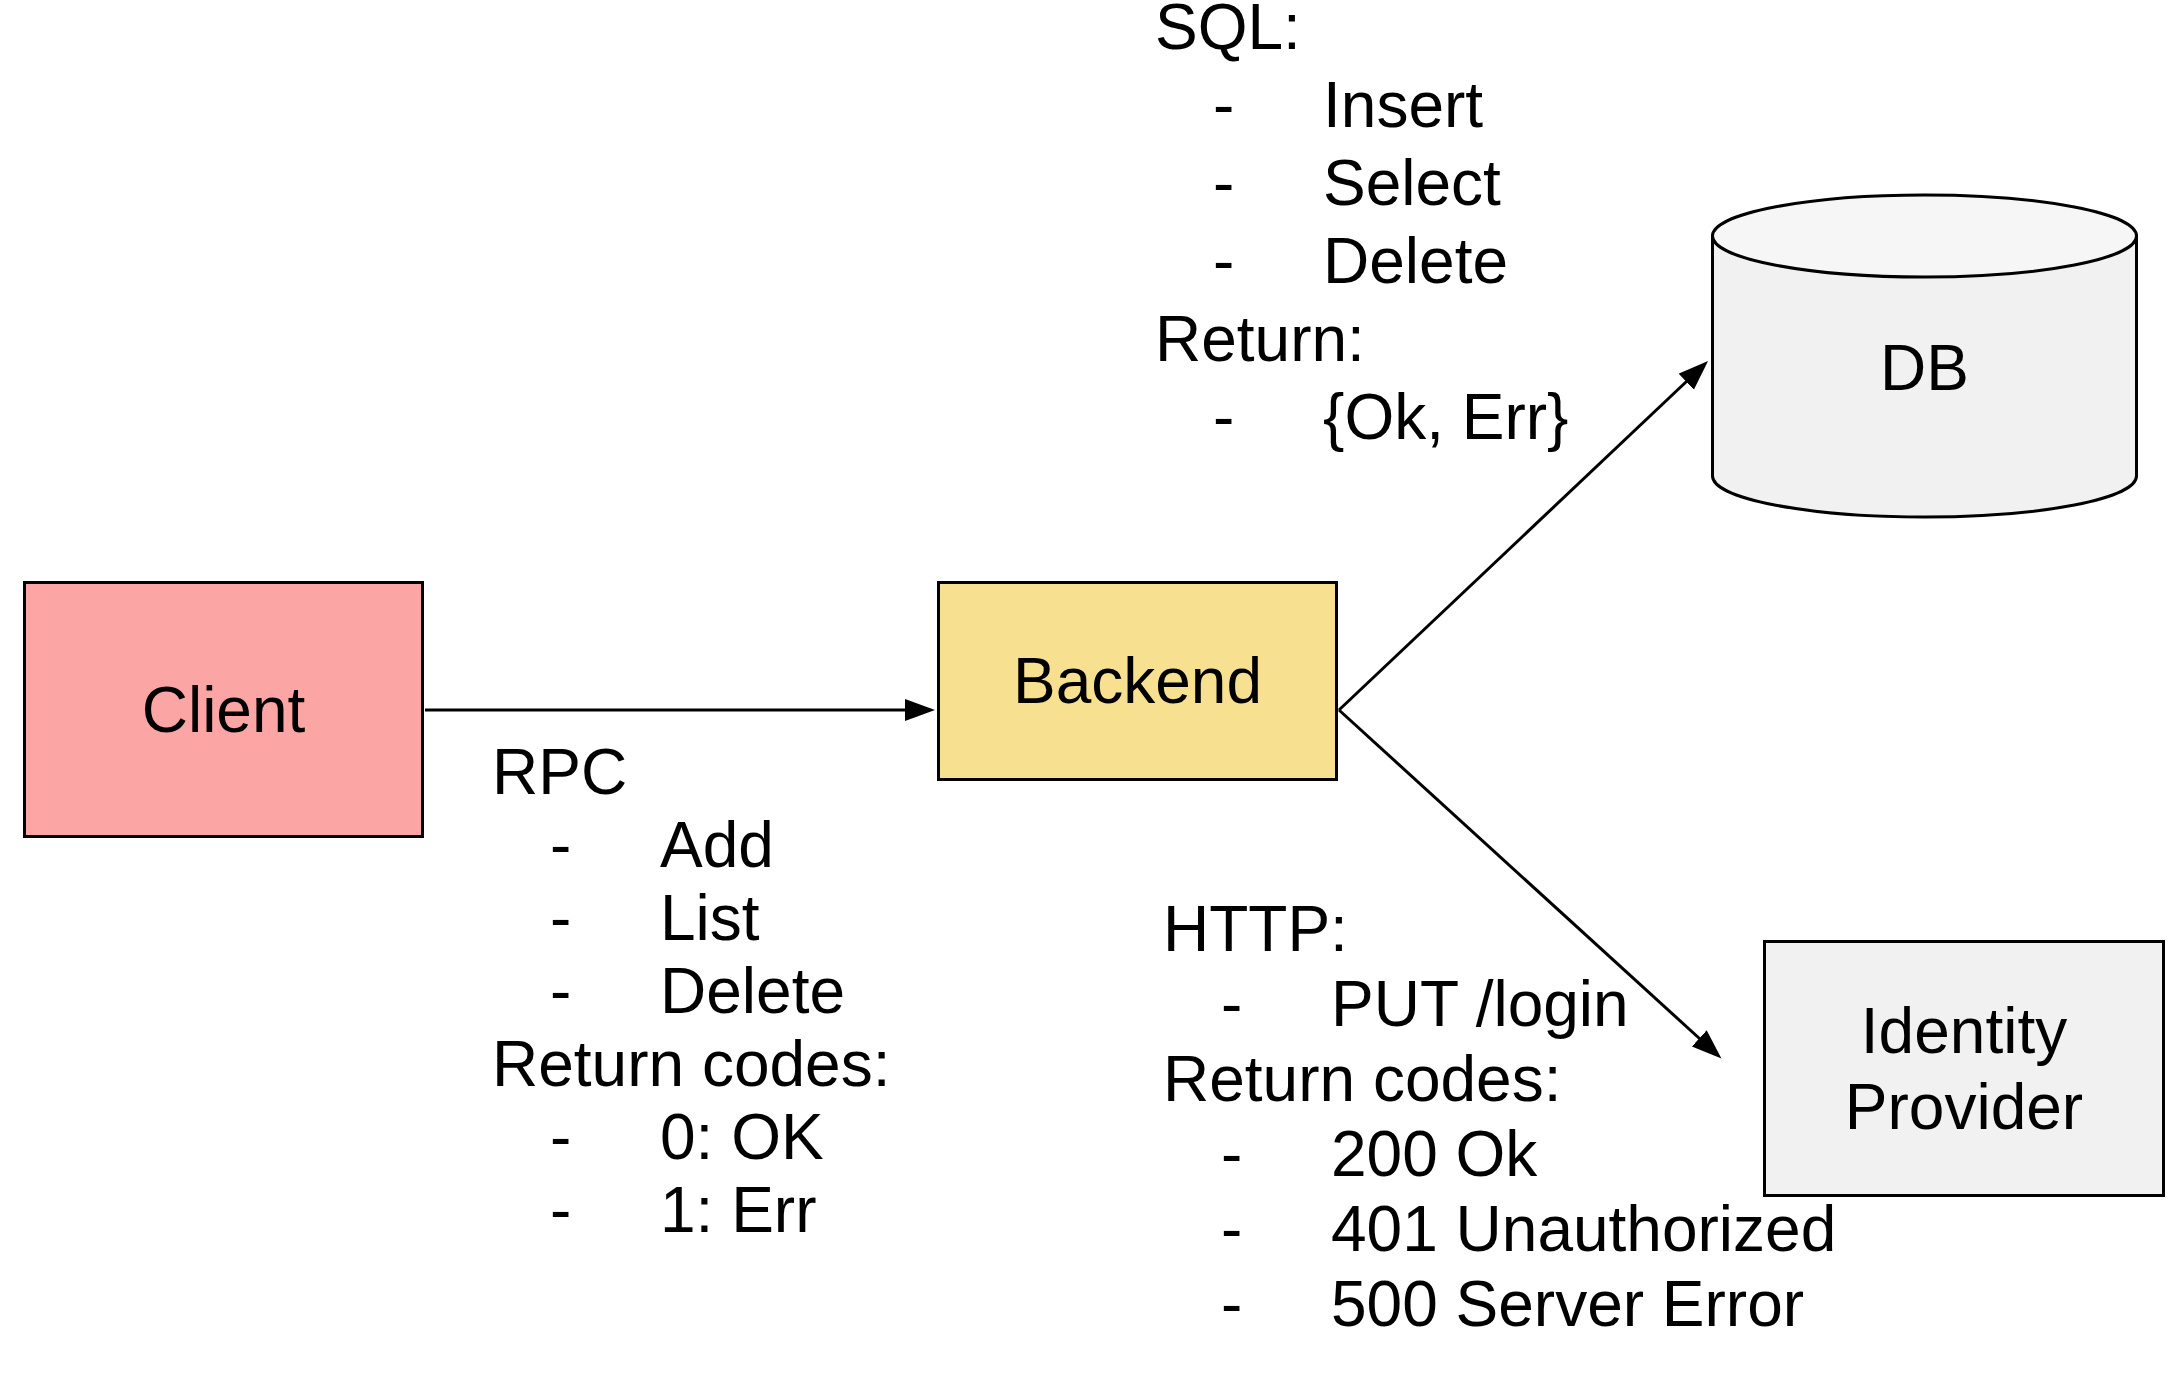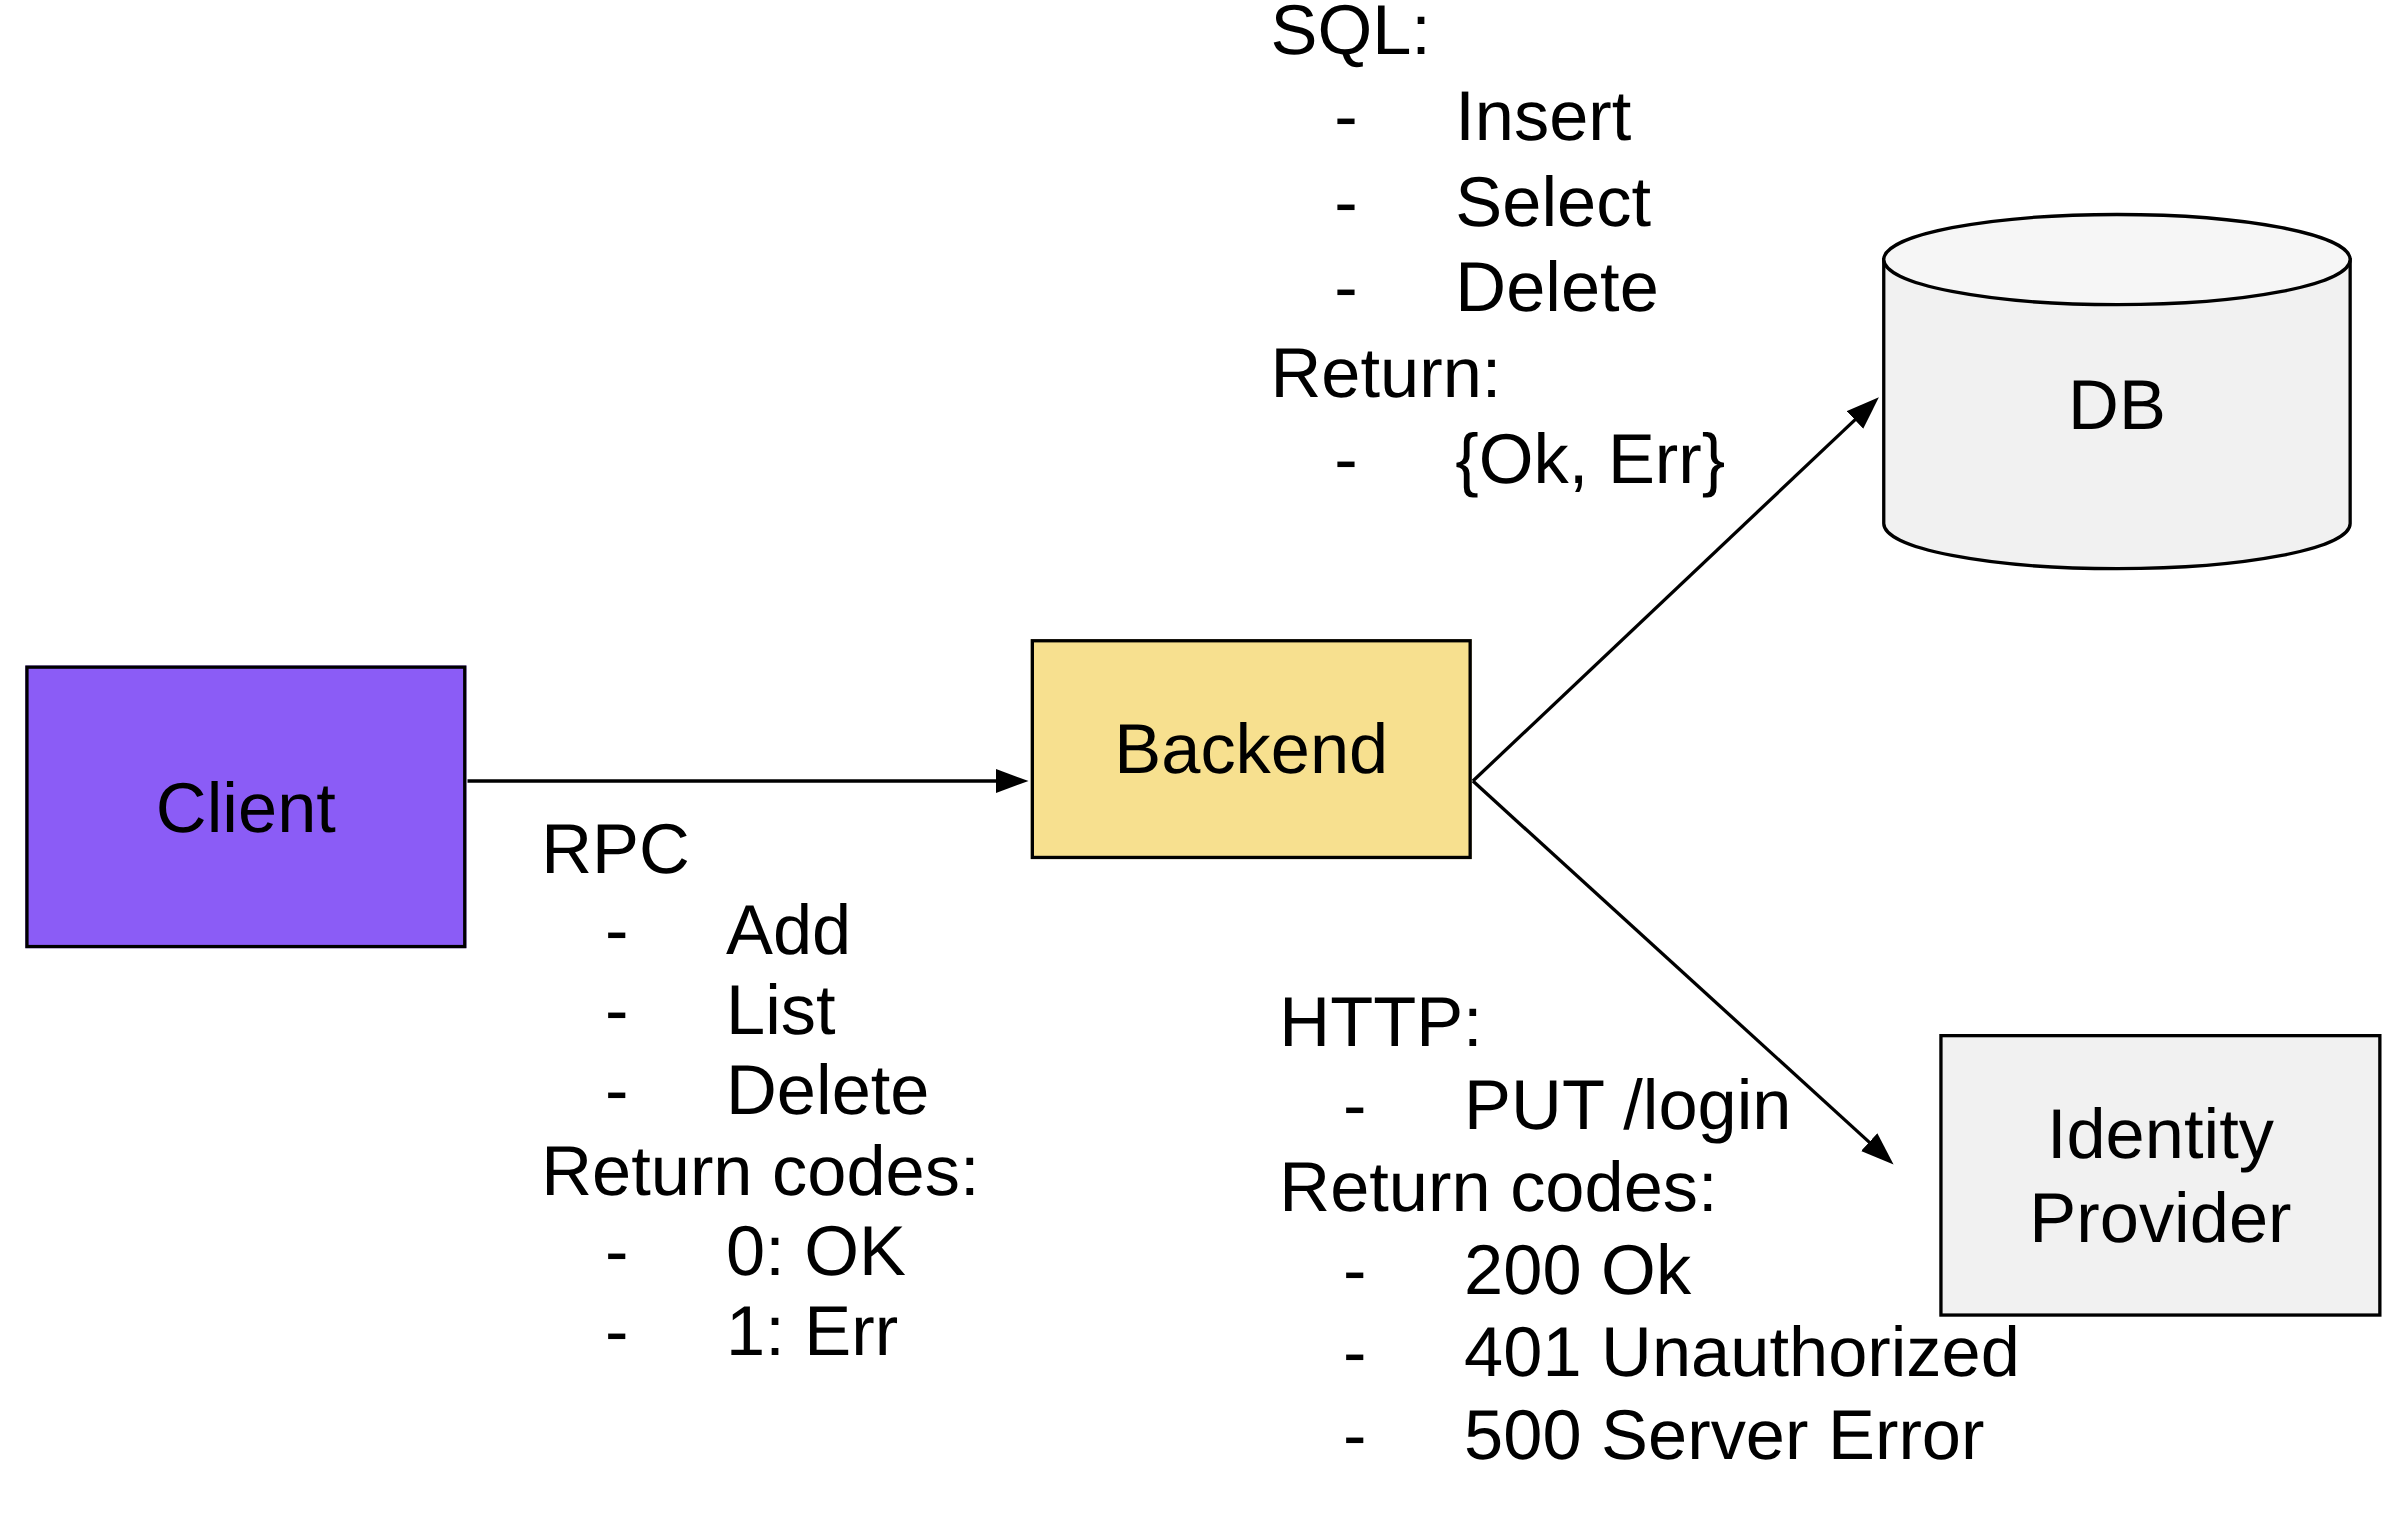--- a/index.html
+++ b/index.html
@@ -75,21 +75,21 @@
     <g>
       <path d="M 1712.5 236 L 1712.5 476 A 212 41 0 0 0 2136.5 476 L 2136.5 236 Z" fill="#F1F1F1"></path>
       <ellipse cx="1924.5" cy="236" rx="212" ry="41" fill="#F6F6F6"></ellipse>
     </g>
 
     <line x1="425" y1="710" x2="906" y2="710" marker-end="url(#arrowhead)"></line>
     <line x1="1339" y1="710" x2="1687" y2="381" marker-end="url(#arrowhead)"></line>
     <line x1="1339" y1="710" x2="1700" y2="1039" marker-end="url(#arrowhead)"></line>
   </svg>
 
-  <div class="node" id="client-node" style="background-color: #8b5cf6; margin-top: 24px;">
+  <div class="node" id="client-node" style="background-color: #fca5a5;">
     <span>Client</span>
   </div>
 
   <div class="node" id="backend-node" style="background-color: rgb(247, 224, 143);">
     <span>Backend</span>
   </div>
 
   <div class="node" id="idp-node" style="background-color: rgb(241, 241, 241); margin-left: 28px;">
     <div>Identity</div>
     <div>Provider</div>

